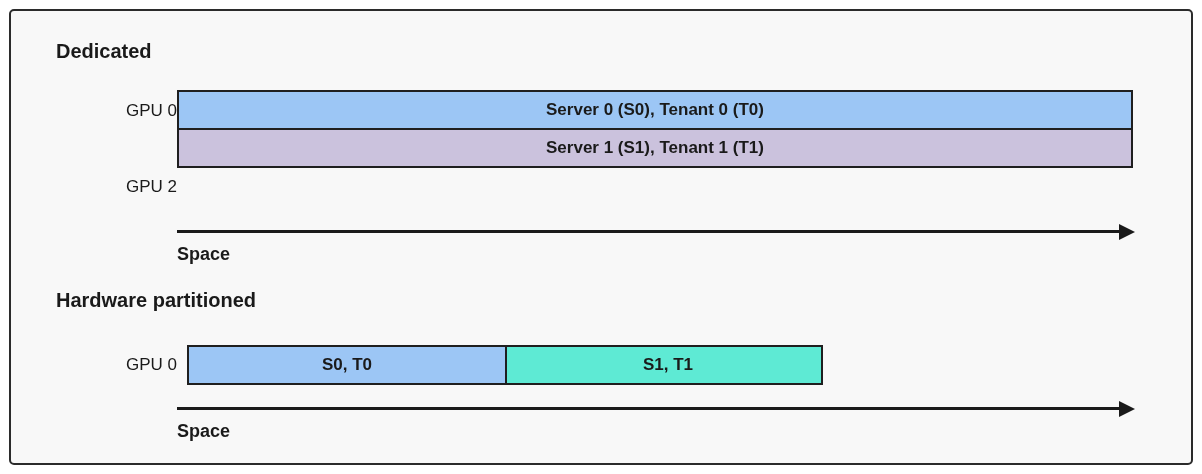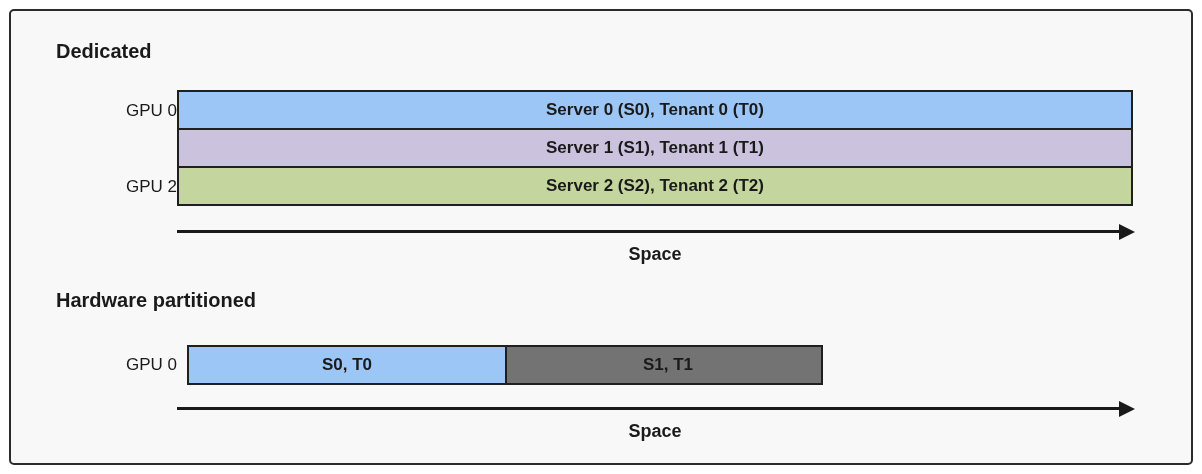--- a/index.html
+++ b/index.html
@@ -102,21 +102,21 @@
     border-bottom: 8px solid transparent;
     border-left: 16px solid #1a1a1a;
   }
   .axis-head-top { top: 223.5px; }
   .axis-head-bottom { top: 400.5px; }
 
   .axis-label {
     position: absolute;
     left: 177px;
     width: 956px;
-    text-align: center;
+    text-align: left;
     font-size: 18px;
     font-weight: bold;
     color: #1a1a1a;
   }
   .axis-label-top { top: 244px; }
   .axis-label-bottom { top: 421px; }
 </style>
 </head>
 <body>
 
@@ -129,35 +129,32 @@
   <div class="gpu-label" style="top:101px">GPU 0</div>
   <div class="gpu-label" style="top:177px">GPU 2</div>
 
   <div class="barstack stack-top">
     <div class="bar-row">
       <div class="bar-seg seg-full" style="background-color: rgb(156, 198, 245);">Server 0 (S0), Tenant 0 (T0)</div>
     </div>
     <div class="bar-row">
       <div class="bar-seg seg-full" style="background-color: rgb(203, 194, 221); text-align: center;">Server 1 (S1), Tenant 1 (T1)</div>
     </div>
-    <div class="bar-row">
-      <div class="bar-seg seg-full" style="background-color: rgb(196, 214, 158);">Server 2 (S2), Tenant 2 (T2)</div>
-    </div>
   </div>
 
   <div class="axis-line axis-line-top"></div>
   <div class="axis-head axis-head-top"></div>
   <div class="axis-label axis-label-top">Space</div>
 
   <div class="section-title title-bottom">Hardware partitioned</div>
 
   <div class="gpu-label" style="top:355px">GPU 0</div>
 
   <div class="partition-bar">
     <div class="bar-seg seg-1" style="background-color: rgb(156, 198, 245);">S0, T0</div>
-    <div class="bar-seg seg-2" style="background-color: #737373; padding-left: 8px;">S1, T1</div>
+    <div class="bar-seg seg-2" style="background-color: #5eead4; padding-left: 8px;">S1, T1</div>
   </div>
 
   <div class="axis-line axis-line-bottom"></div>
   <div class="axis-head axis-head-bottom"></div>
   <div class="axis-label axis-label-bottom">Space</div>
 
 </div>
 
 </body></html>

